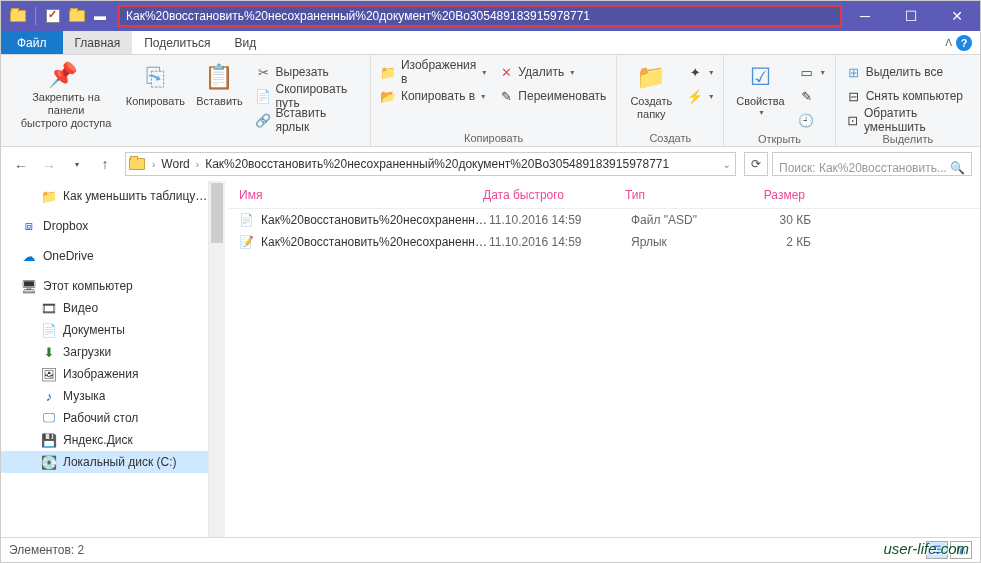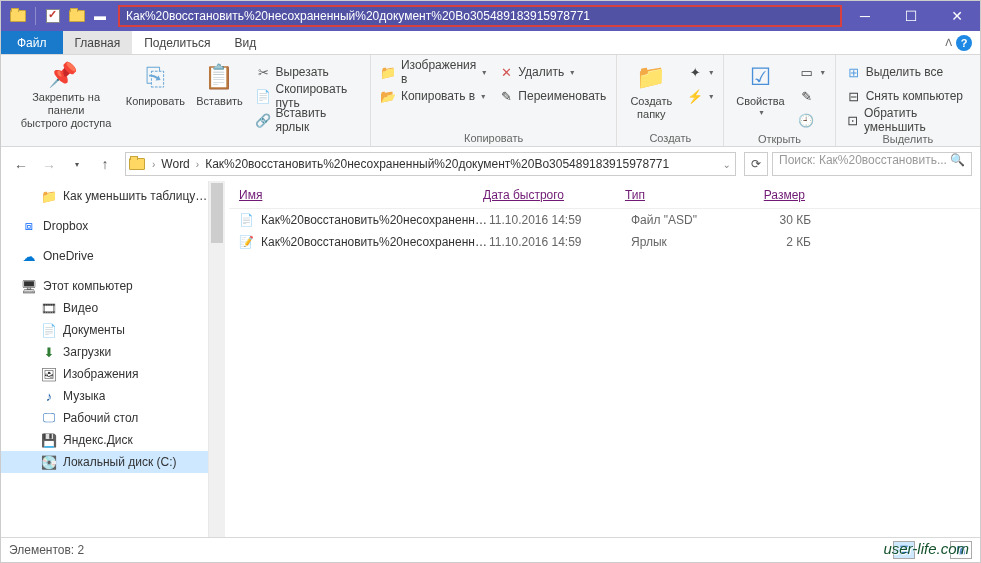--- a/index.html
+++ b/index.html
@@ -44,50 +44,50 @@
 
 .navbar{height:34px;display:flex;align-items:center;padding:0 8px;gap:4px;}
 .nav-btn{width:24px;height:24px;display:flex;align-items:center;justify-content:center;color:#555;font-size:14px;}
 .nav-btn.disabled{color:#bbb;}
 .addressbar{flex:1;height:24px;border:1px solid #ccc;display:flex;align-items:center;padding:0 2px;margin:0 4px;}
 .addr-icon{width:18px;height:18px;display:flex;align-items:center;justify-content:center;margin-right:4px;}
 .addr-seg{padding:0 4px;color:#333;}
 .addr-chev{color:#888;font-size:10px;padding:0 2px;}
 .addr-spacer{flex:1;}
 .refresh-btn{width:24px;height:24px;border:1px solid #ccc;display:flex;align-items:center;justify-content:center;color:#555;font-size:12px;}
-.searchbox{width:200px;height:24px;border:1px solid #ccc;display:flex;align-items:flex-start;padding:0 6px;color:#999;}
+.searchbox{width:200px;height:24px;border:1px solid #ccc;display:flex;align-items:flex-end;padding:0 6px;color:#999;}
 .searchbox .sp{flex:1;}
 
 
 .main{display:flex;height:356px;}
 .sidebar{width:208px;border-right:1px solid #e8e8e8;overflow:hidden;padding-top:4px;}
 .tree-item{display:flex;align-items:center;height:22px;padding-left:20px;gap:6px;color:#333;}
 .tree-item.sel{background:#cde8ff;}
 .tree-item.indent{padding-left:40px;}
 .tree-ic{width:16px;height:16px;display:flex;align-items:center;justify-content:center;font-size:13px;}
 .tree-lbl{white-space:nowrap;overflow:hidden;text-overflow:ellipsis;}
 
 .files{flex:1;position:relative;}
 .file-scroll{width:16px;background:#f0f0f0;position:absolute;left:0;top:0;bottom:0;}
 .file-scroll-track{background:#cdcdcd;margin:2px;height:60px;}
 .flist{margin-left:20px;}
-.fheader{display:flex;height:28px;align-items:center;color:#701a75;border-bottom:1px solid #eee;text-decoration:underline;}
+.fheader{display:flex;height:28px;align-items:center;color:#ec4899;border-bottom:1px solid #eee;}
 .fcol-name{width:254px;padding-left:10px;}
 .fcol-date{width:142px;}
 .fcol-type{width:110px;}
 .fcol-size{width:88px;text-align:right;padding-right:18px;}
 .frow{display:flex;height:22px;align-items:center;color:#333;}
 .frow-ic{width:16px;height:16px;margin-left:10px;margin-right:6px;display:flex;align-items:center;justify-content:center;}
 .frow-name{width:228px;white-space:nowrap;overflow:hidden;text-overflow:ellipsis;}
 .frow-date{width:142px;color:#666;}
 .frow-type{width:110px;color:#666;}
 .frow-size{width:88px;text-align:right;color:#666;padding-right:18px;}
 
 
-.statusbar{height:24px;border-top:1px solid #d8d8d8;display:flex;align-items:center;padding:0 8px;color:#555;gap:33px;}
+.statusbar{height:24px;border-top:1px solid #d8d8d8;display:flex;align-items:center;padding:0 8px;color:#555;}
 .statusbar .sp{flex:1;}
 .view-btn{width:22px;height:18px;border:1px solid #aaa;margin-left:2px;display:flex;align-items:center;justify-content:center;font-size:10px;color:#2a6bbd;}
 .view-btn.active{background:#cde8ff;}
 
 .watermark{position:absolute;right:12px;bottom:6px;color:#14532d;font-size:15px;font-style:italic;text-shadow:1px 1px 0 #fff;pointer-events:none;}
 
 
 .ic-pin{color:#7a7a7a;}
 .ic-copy{color:#6ba8d8;}
 .ic-paste{color:#d4a449;}

